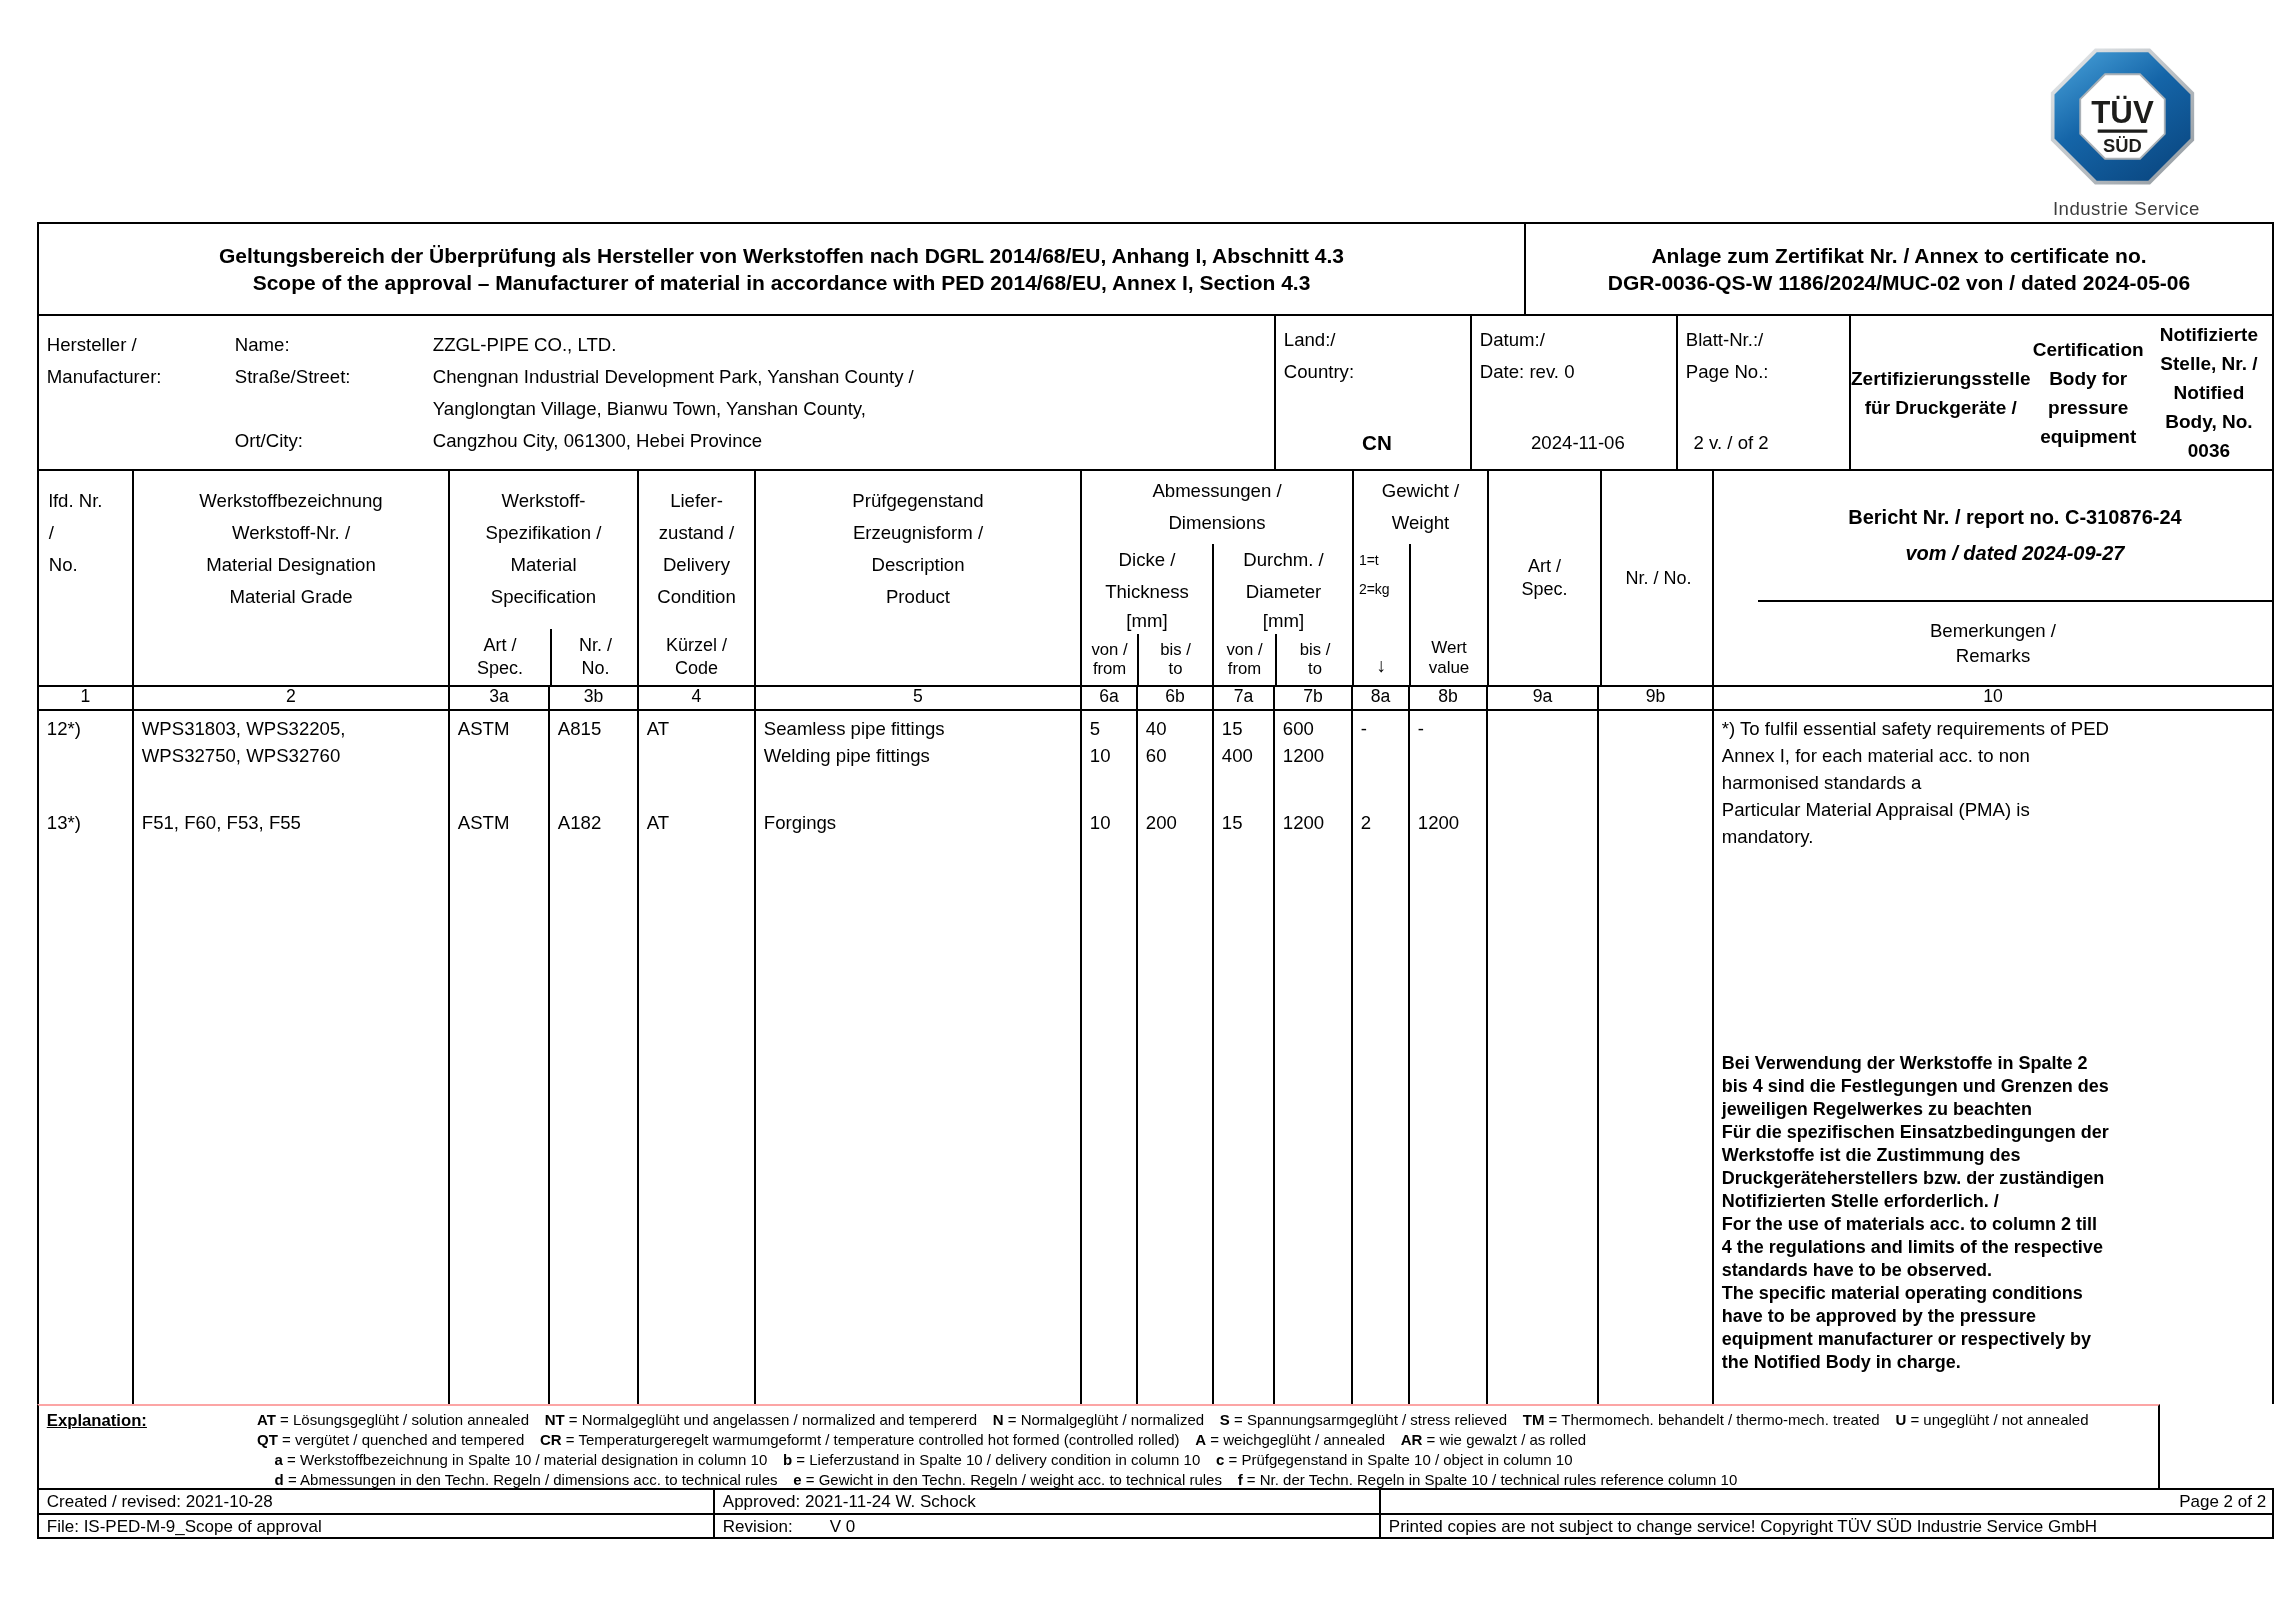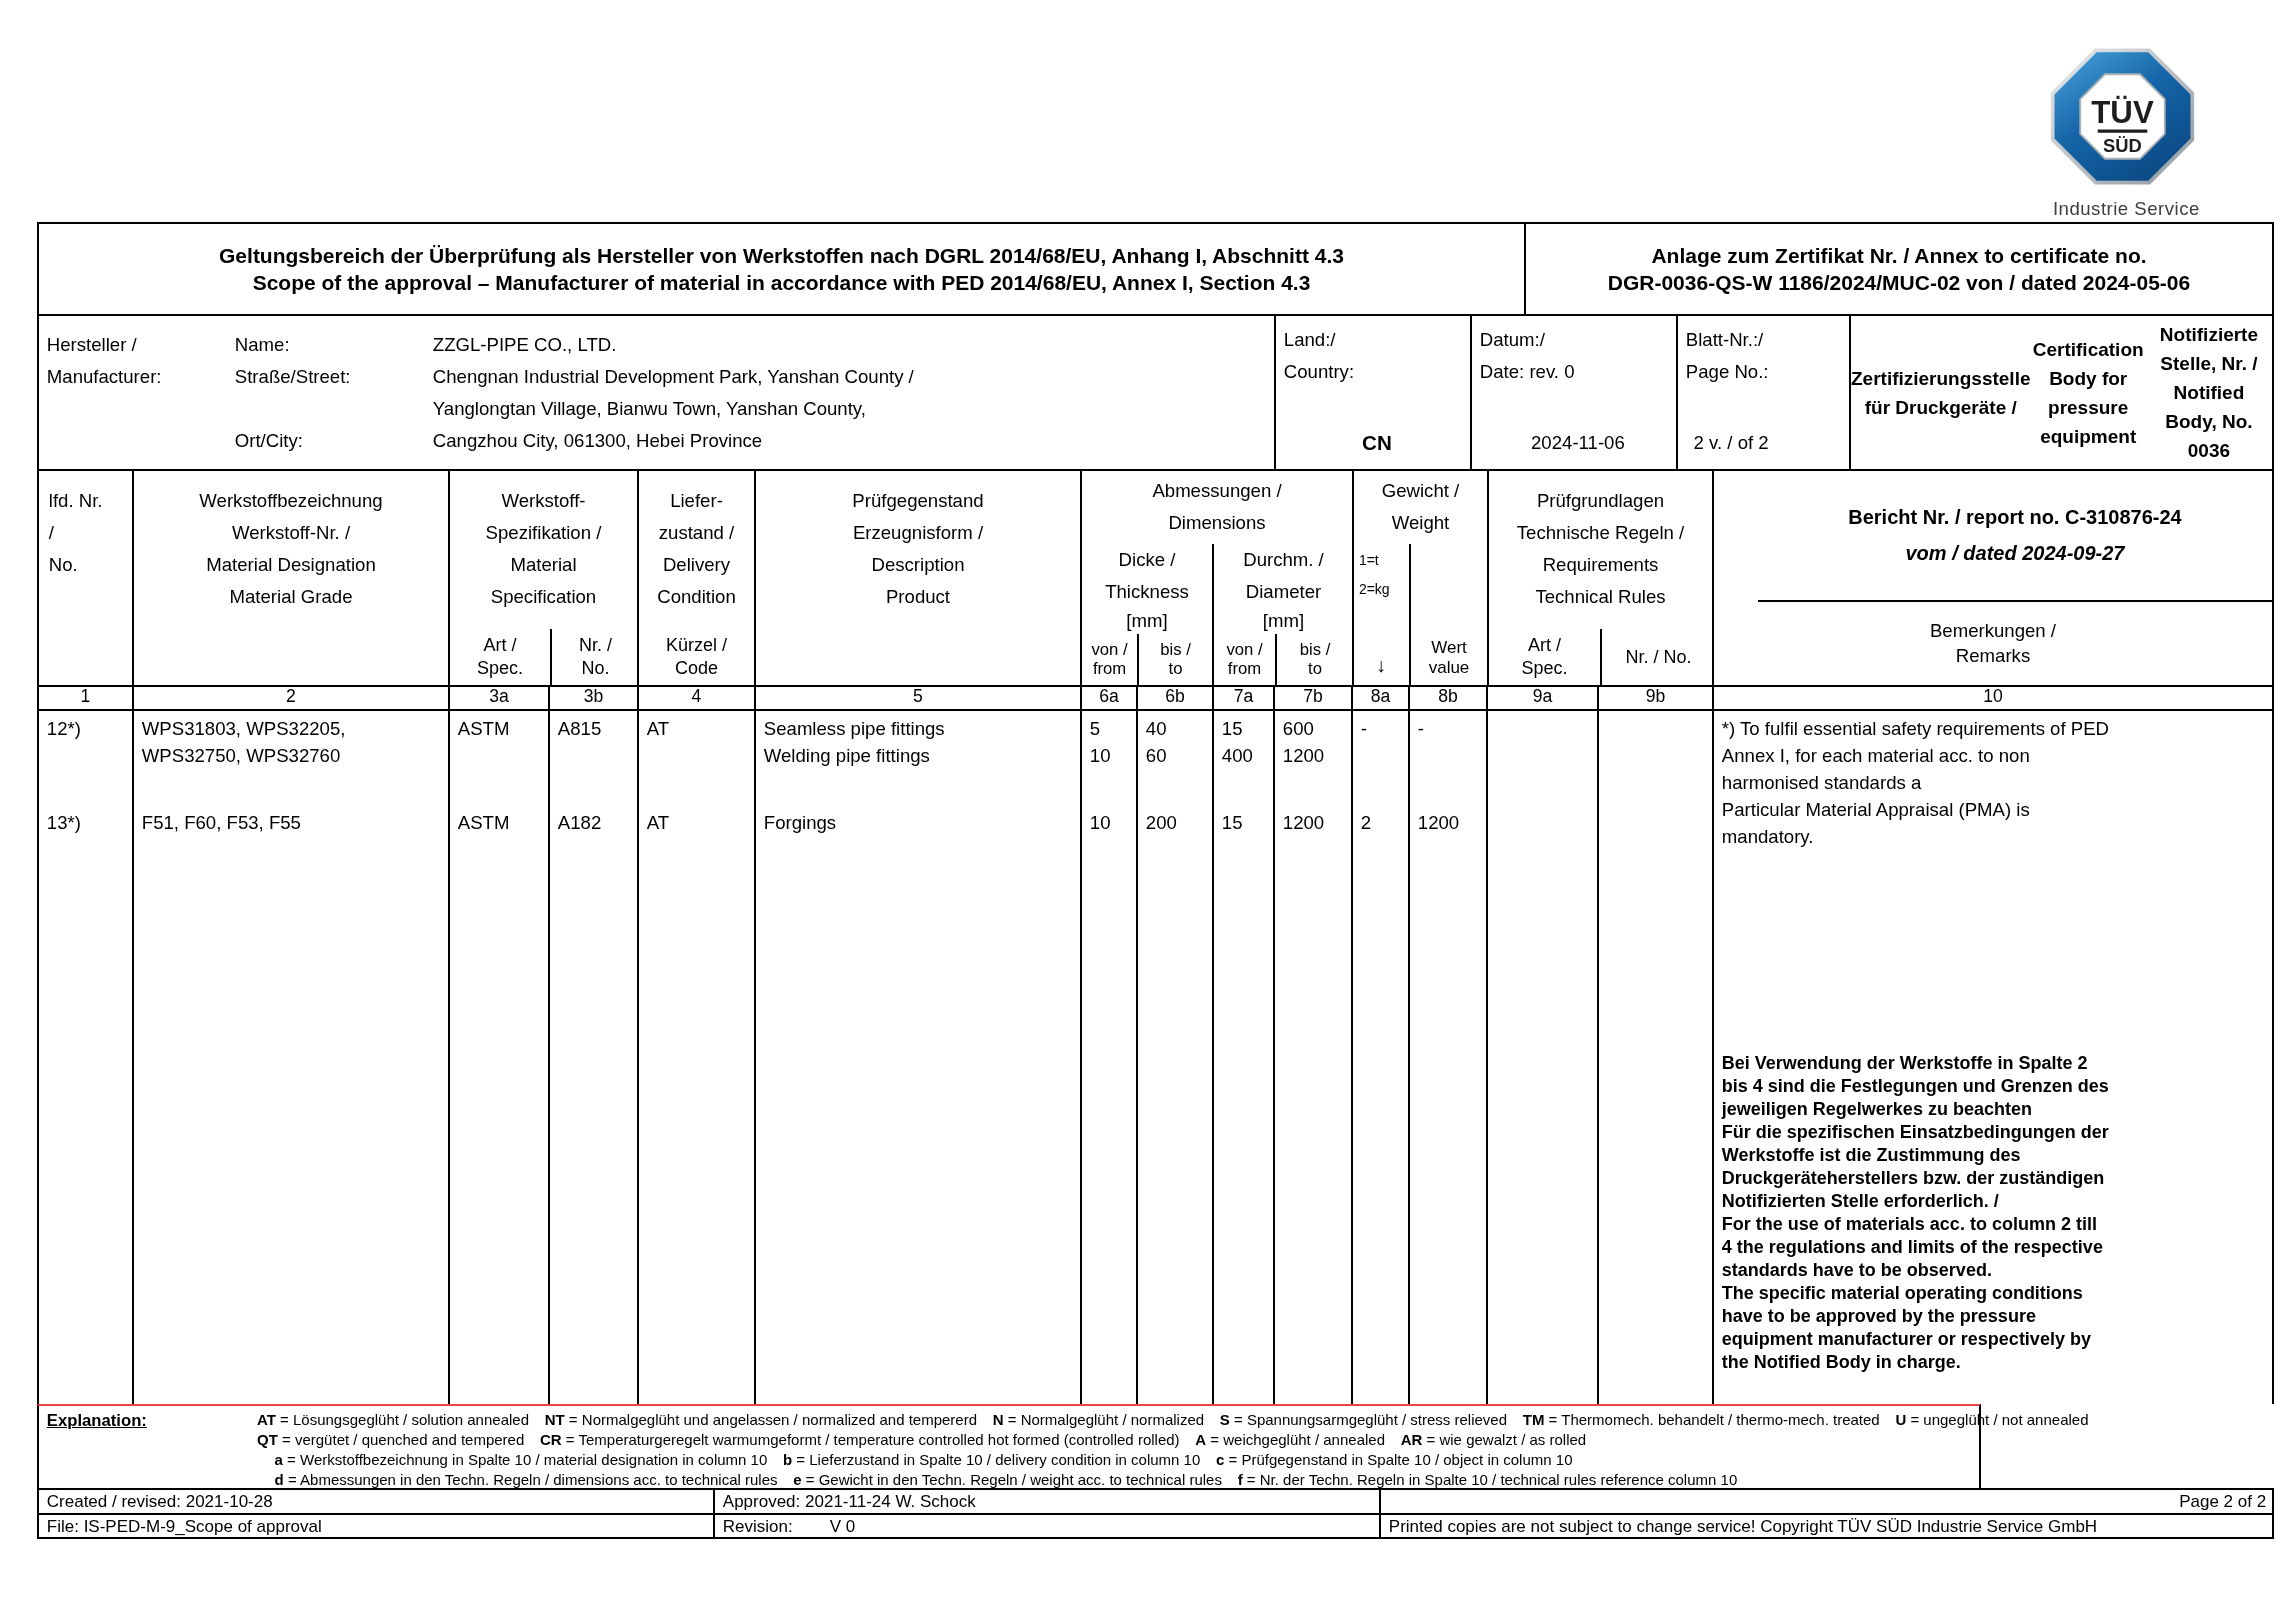--- a/index.html
+++ b/index.html
@@ -73,22 +73,22 @@
   
   .tdata{left:37px;top:709px;width:2237px;height:695px;border-left:2.9px solid #000;border-right:2.9px solid #000;
          border-top:2.9px solid #000;display:flex;font-size:18.6px;}
   .dcol{box-sizing:border-box;border-right:2px solid #000;padding:3.9px 3.9px 0 7.8px;flex-shrink:0;}
   .dcol:last-child{border-right:none;}
   .r12{height:69px;line-height:27.4px;}
   .r13{margin-top:25.5px;line-height:27.4px;}
   .note{line-height:27px;}
   .boldblock{margin-top:202px;font-weight:bold;font-size:18px;line-height:23px;}
   
-  .expl{left:37px;top:1404px;width:1944px;height:84px;border-left:2.9px solid #000;border-right:2.9px solid #000;
-        border-top:2px solid #ef4444;font-size:15px;}
+  .expl{left:37px;top:1404px;width:2123px;height:84px;border-left:2.9px solid #000;border-right:2.9px solid #000;
+        border-top:2px solid #fca5a5;font-size:15px;}
   .expl-label{position:absolute;left:7.8px;top:4.9px;font-weight:bold;text-decoration:underline;font-size:16.7px;}
   .expl-lines{position:absolute;left:218px;top:3.9px;right:9.8px;}
   .exp-line{line-height:20px;white-space:nowrap;}
   .exp-line.indent{padding-left:17.6px;}
   .term{margin-right:15.7px;}
   
   .foot{left:37px;width:2237px;height:25.5px;border-left:2.9px solid #000;border-right:2.9px solid #000;display:flex;
         font-size:17px;}
   .foot1{top:1488px;border-top:2.9px solid #000;}
   .foot2{top:1513px;border-top:2px solid #000;border-bottom:2.9px solid #000;height:25.5px;}
@@ -251,24 +251,20 @@
           <div class="w-left">
             <div class="w-units pre">1=t
 2=kg</div>
             <div class="w-arrow">↓</div>
           </div>
           <div class="w-right pre">Wert
 value</div>
         </div>
       </div>
       <div class="hcell wgR">
-        <div class="grp-title pre">Prüfgrundlagen
-Technische Regeln /
-Requirements
-Technical Rules</div>
         <div class="grp-sub">
           <div class="sub-cell c9a pre">Art /
 Spec.</div>
           <div class="sub-cell c9b bl pre">Nr. / No.</div>
         </div>
       </div>
       <div class="hcell c10">
         <div class="bericht">
           <div>Bericht Nr. / report no. C-310876-24</div>
           <div class="l2">vom / dated 2024-09-27</div>

